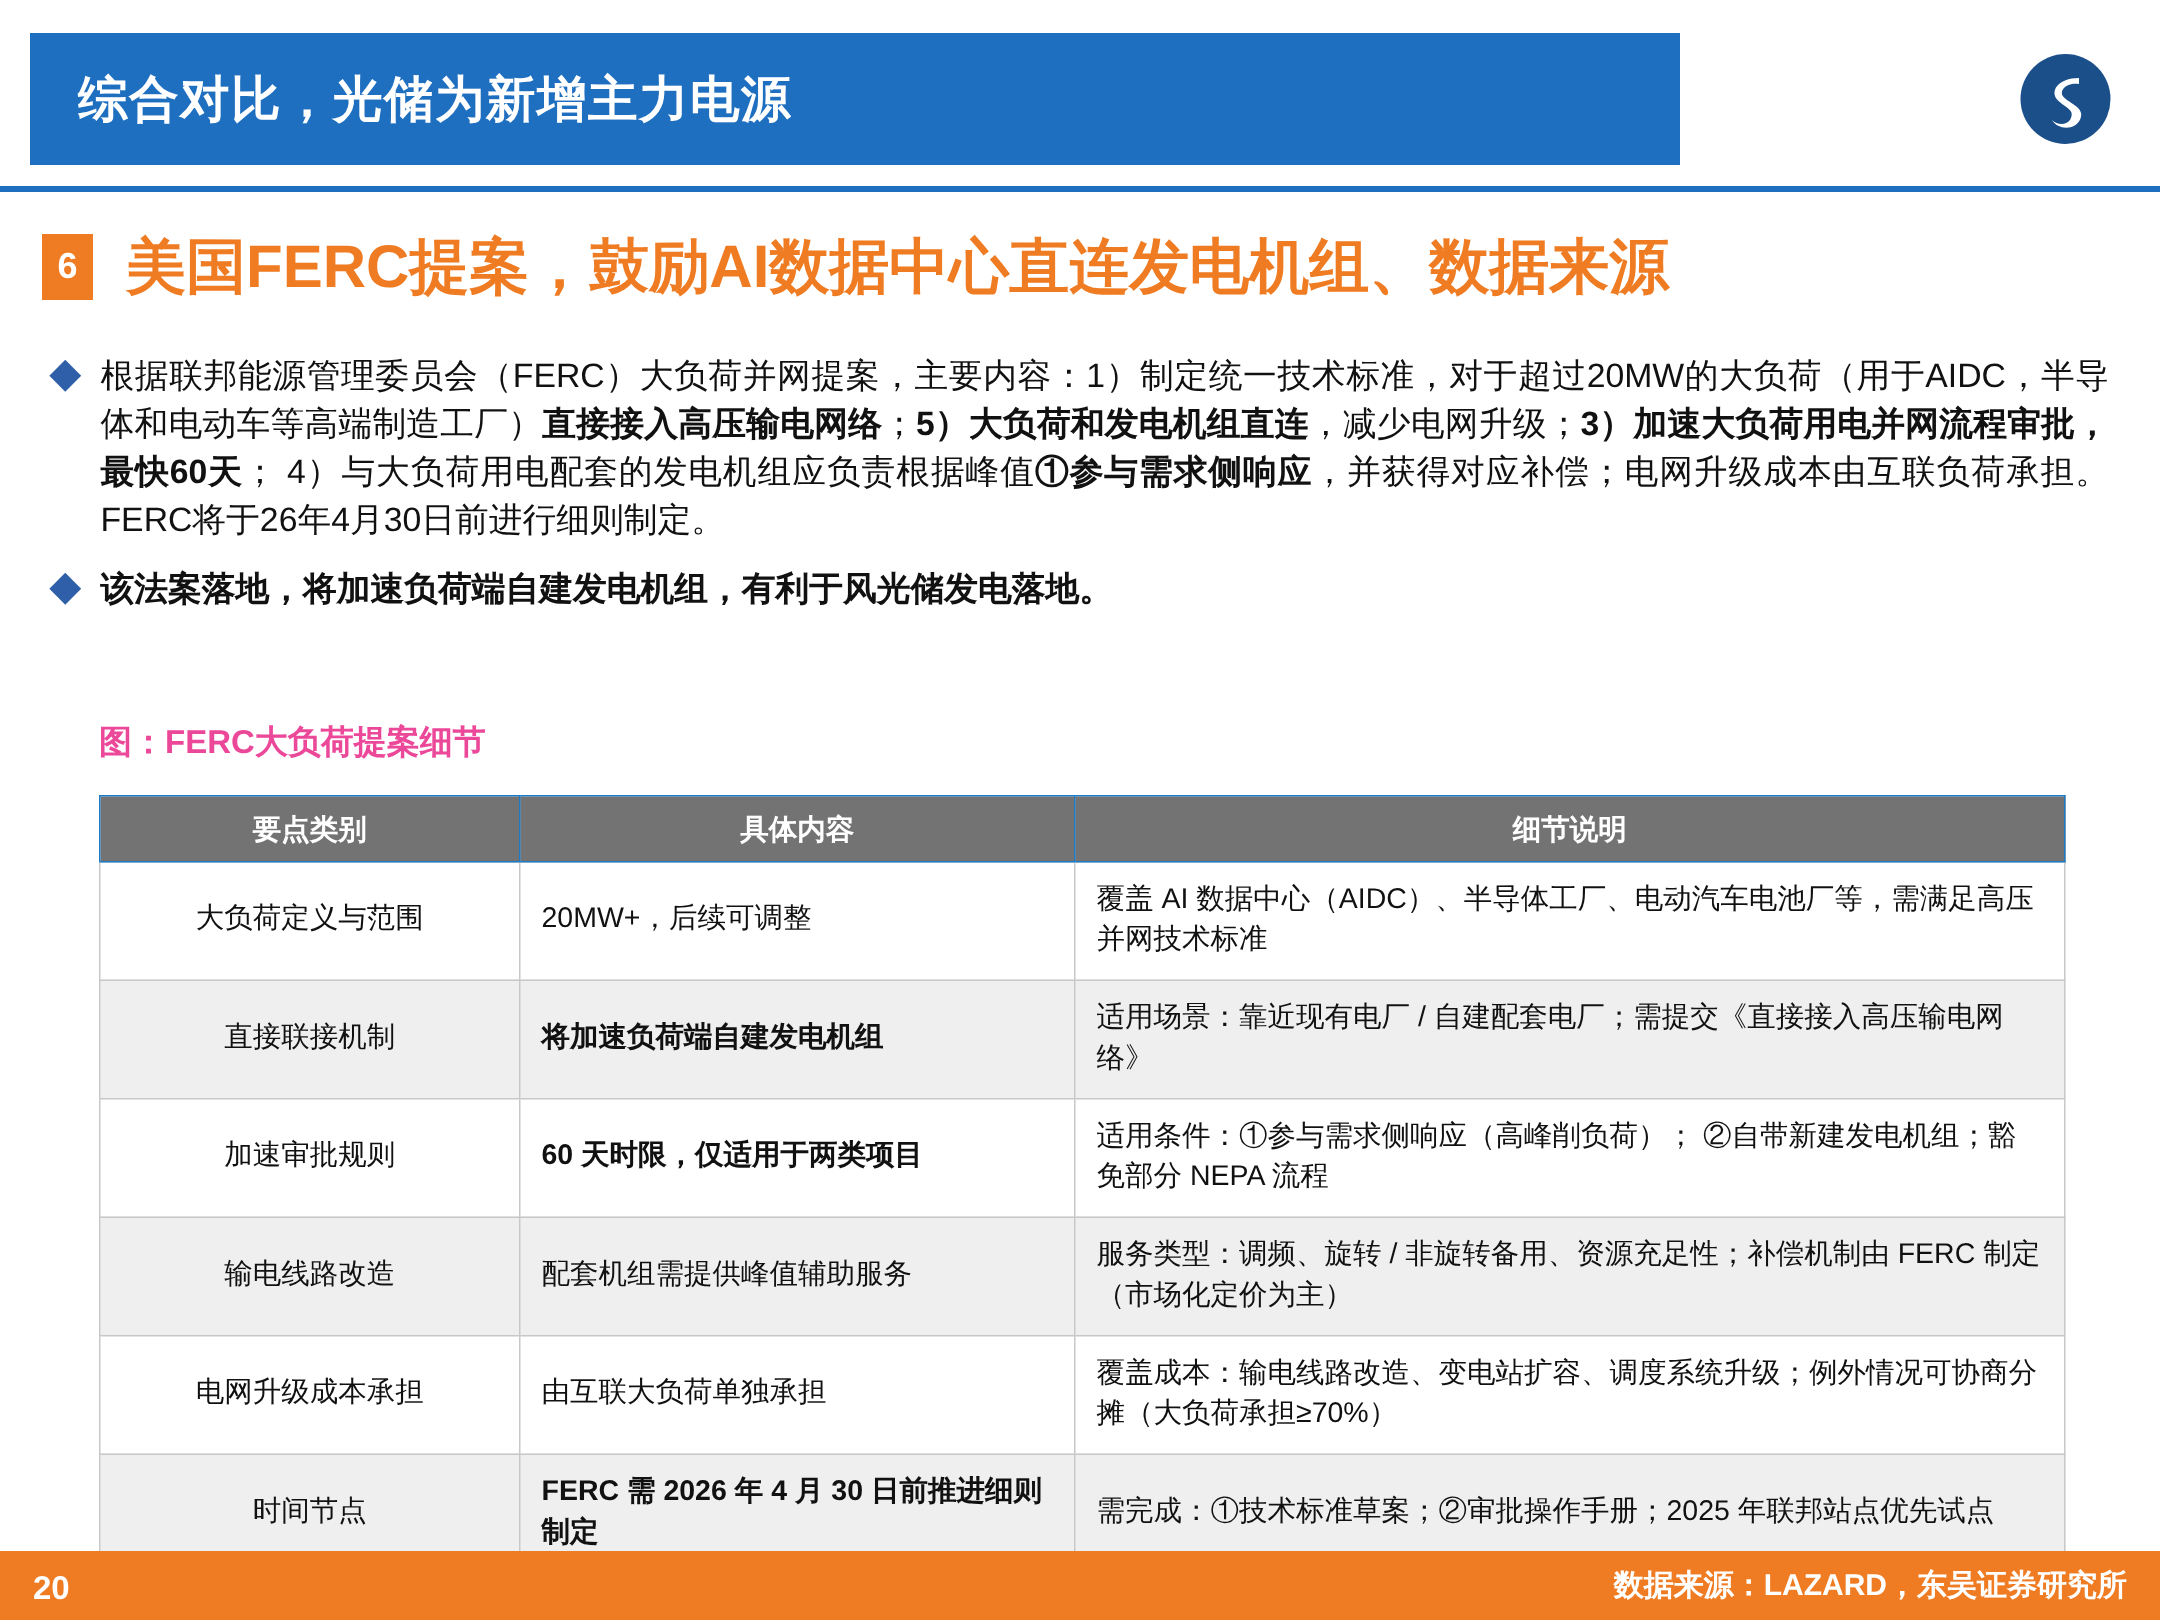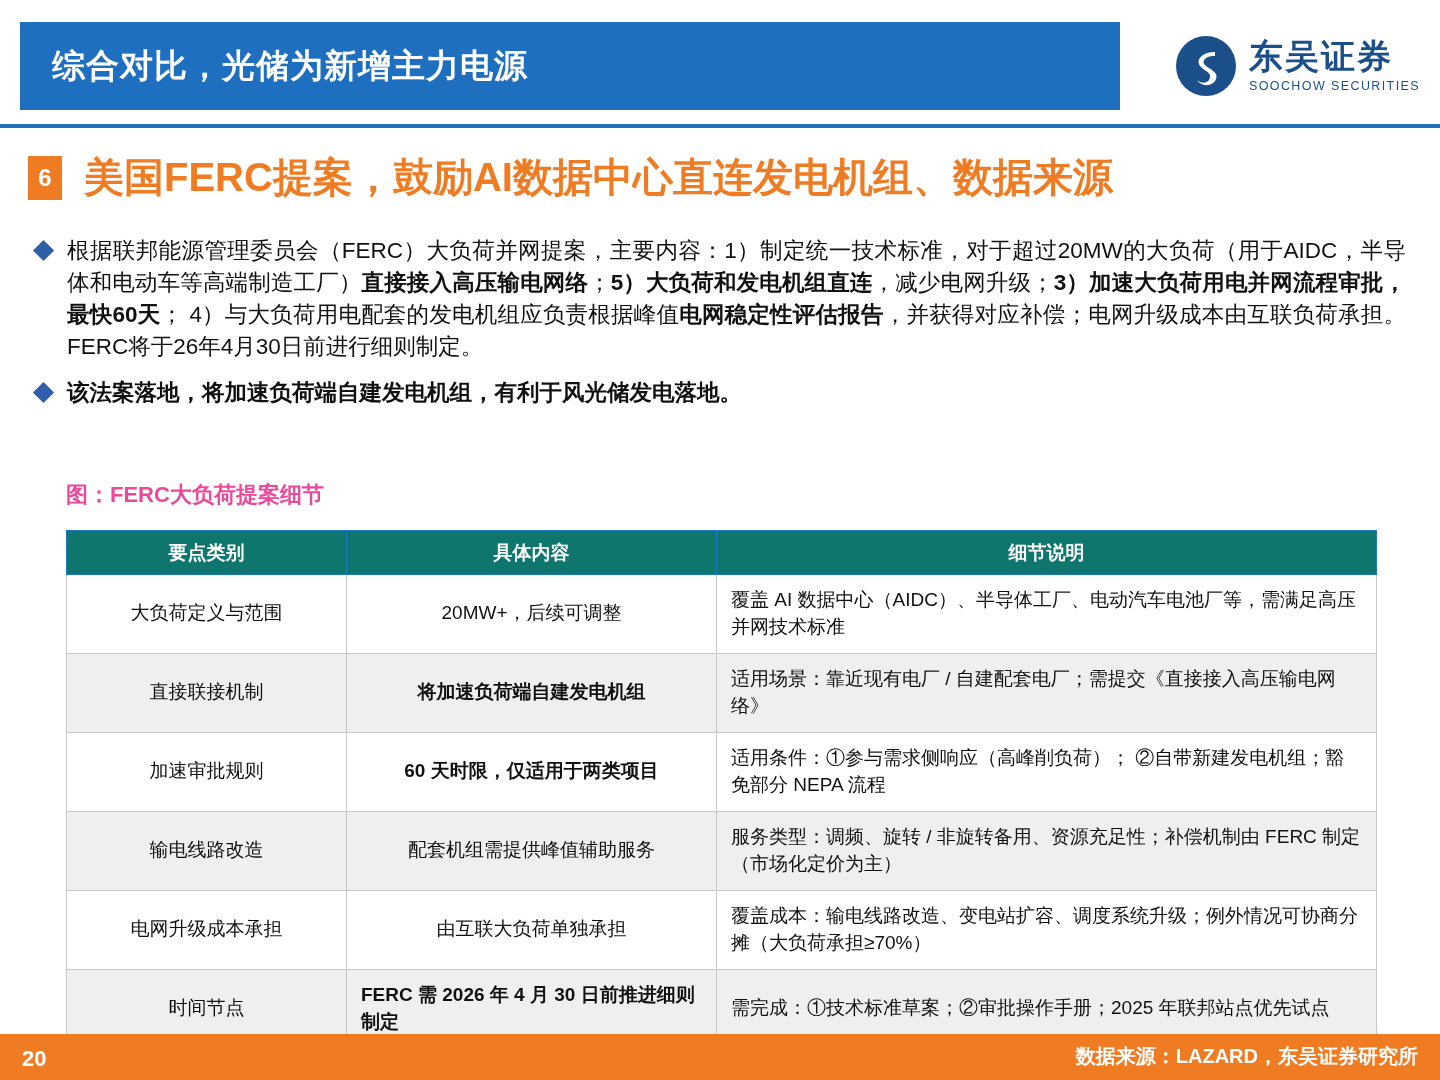--- a/index.html
+++ b/index.html
@@ -77,36 +77,36 @@
     position:absolute; top:480px; left:66px;
     font-size:22px; font-weight:bold; color:#ec4899;
   }
 
   
   .table-wrap {
     position:absolute; top:530px; left:66px; width:1310px;
   }
   table { border-collapse:collapse; width:100%; table-layout:fixed; }
   thead th {
-    background:#0f766e; color:#ffffff; font-size:19px; font-weight:bold;
+    background:#737373; color:#ffffff; font-size:19px; font-weight:bold;
     height:44px; text-align:center; border:1px solid #1f7ac4;
   }
   col.c1 { width:280px; }
   col.c2 { width:370px; }
   col.c3 { width:660px; }
   tbody td {
     font-size:19px; color:#111111; line-height:1.42;
     padding:12px 14px; border:1px solid #c8c8c8; vertical-align:middle;
   }
   tbody tr:nth-child(odd) td { background:#ffffff; }
   tbody tr:nth-child(even) td { background:#efefef; }
   td.cat { text-align:center; }
   td.detail { text-align:left; }
   td.content { text-align:left; }
-  td.content.center { text-align:center; }
+  td.content.center { text-align:left; }
   .b { font-weight:bold; }
 
   
   .footer-bar {
     position:absolute; left:0; bottom:0; width:1440px; height:46px;
     background:#ef7c23;
   }
   .page-num {
     position:absolute; left:22px; bottom:8px;
     color:#ffffff; font-size:22px; font-weight:bold;
@@ -124,37 +124,33 @@
     <div class="header-title">综合对比，光储为新增主力电源</div>
   </div>
   <div class="logo-block">
     <div class="logo-mark">
       <svg width="62" height="62" viewBox="0 0 62 62" aria-hidden="true">
         <circle cx="31" cy="31" r="30" fill="#1b4f8a"></circle>
         <path d="M40 17 C26 17, 20 26, 26 32 C31 37, 38 38, 34 45 C31 49, 25 48, 22 45
                  C26 52, 38 52, 41 44 C44 37, 34 34, 30 30 C26 26, 31 20, 40 21 Z" fill="#ffffff"></path>
       </svg>
     </div>
-    <div>
-      <div class="logo-text-cn">东吴证券</div>
-      <div class="logo-text-en">SOOCHOW SECURITIES</div>
-    </div>
   </div>
 </div>
 <div class="header-rule"></div>
 
 <div class="section-row">
   <div class="section-num">6</div>
   <div class="section-title">美国FERC提案，鼓励AI数据中心直连发电机组、数据来源</div>
 </div>
 
 <div class="bullets">
   <div class="bullet">
     <div class="diamond"></div>
-    <div class="bullet-text">根据联邦能源管理委员会（FERC）大负荷并网提案，主要内容：1）制定统一技术标准，对于超过20MW的大负荷（用于AIDC，半导体和电动车等高端制造工厂）<b>直接接入高压输电网络</b>；<b>5）大负荷和发电机组直连</b>，减少电网升级；<b>3）加速大负荷用电并网流程审批，最快60天</b>； 4）与大负荷用电配套的发电机组应负责根据峰值<b>电网稳定性评估报告</b>，并获得对应补偿；电网升级成本由互联负荷承担。FERC将于26年4月30日前进行细则制定。</div>
+    <div class="bullet-text">根据联邦能源管理委员会（FERC）大负荷并网提案，主要内容：1）制定统一技术标准，对于超过20MW的大负荷（用于AIDC，半导体和电动车等高端制造工厂）<b>直接接入高压输电网络</b>；<b>5）大负荷和发电机组直连</b>，减少电网升级；<b>3）加速大负荷用电并网流程审批，最快60天</b>； 4）与大负荷用电配套的发电机组应负责根据峰值<b>①参与需求侧响应</b>，并获得对应补偿；电网升级成本由互联负荷承担。FERC将于26年4月30日前进行细则制定。</div>
   </div>
   <div class="bullet">
     <div class="diamond"></div>
     <div class="bullet-text"><b>该法案落地，将加速负荷端自建发电机组，有利于风光储发电落地。</b></div>
   </div>
 </div>
 
 <div class="fig-caption">图：FERC大负荷提案细节</div>
 
 <div class="table-wrap">

